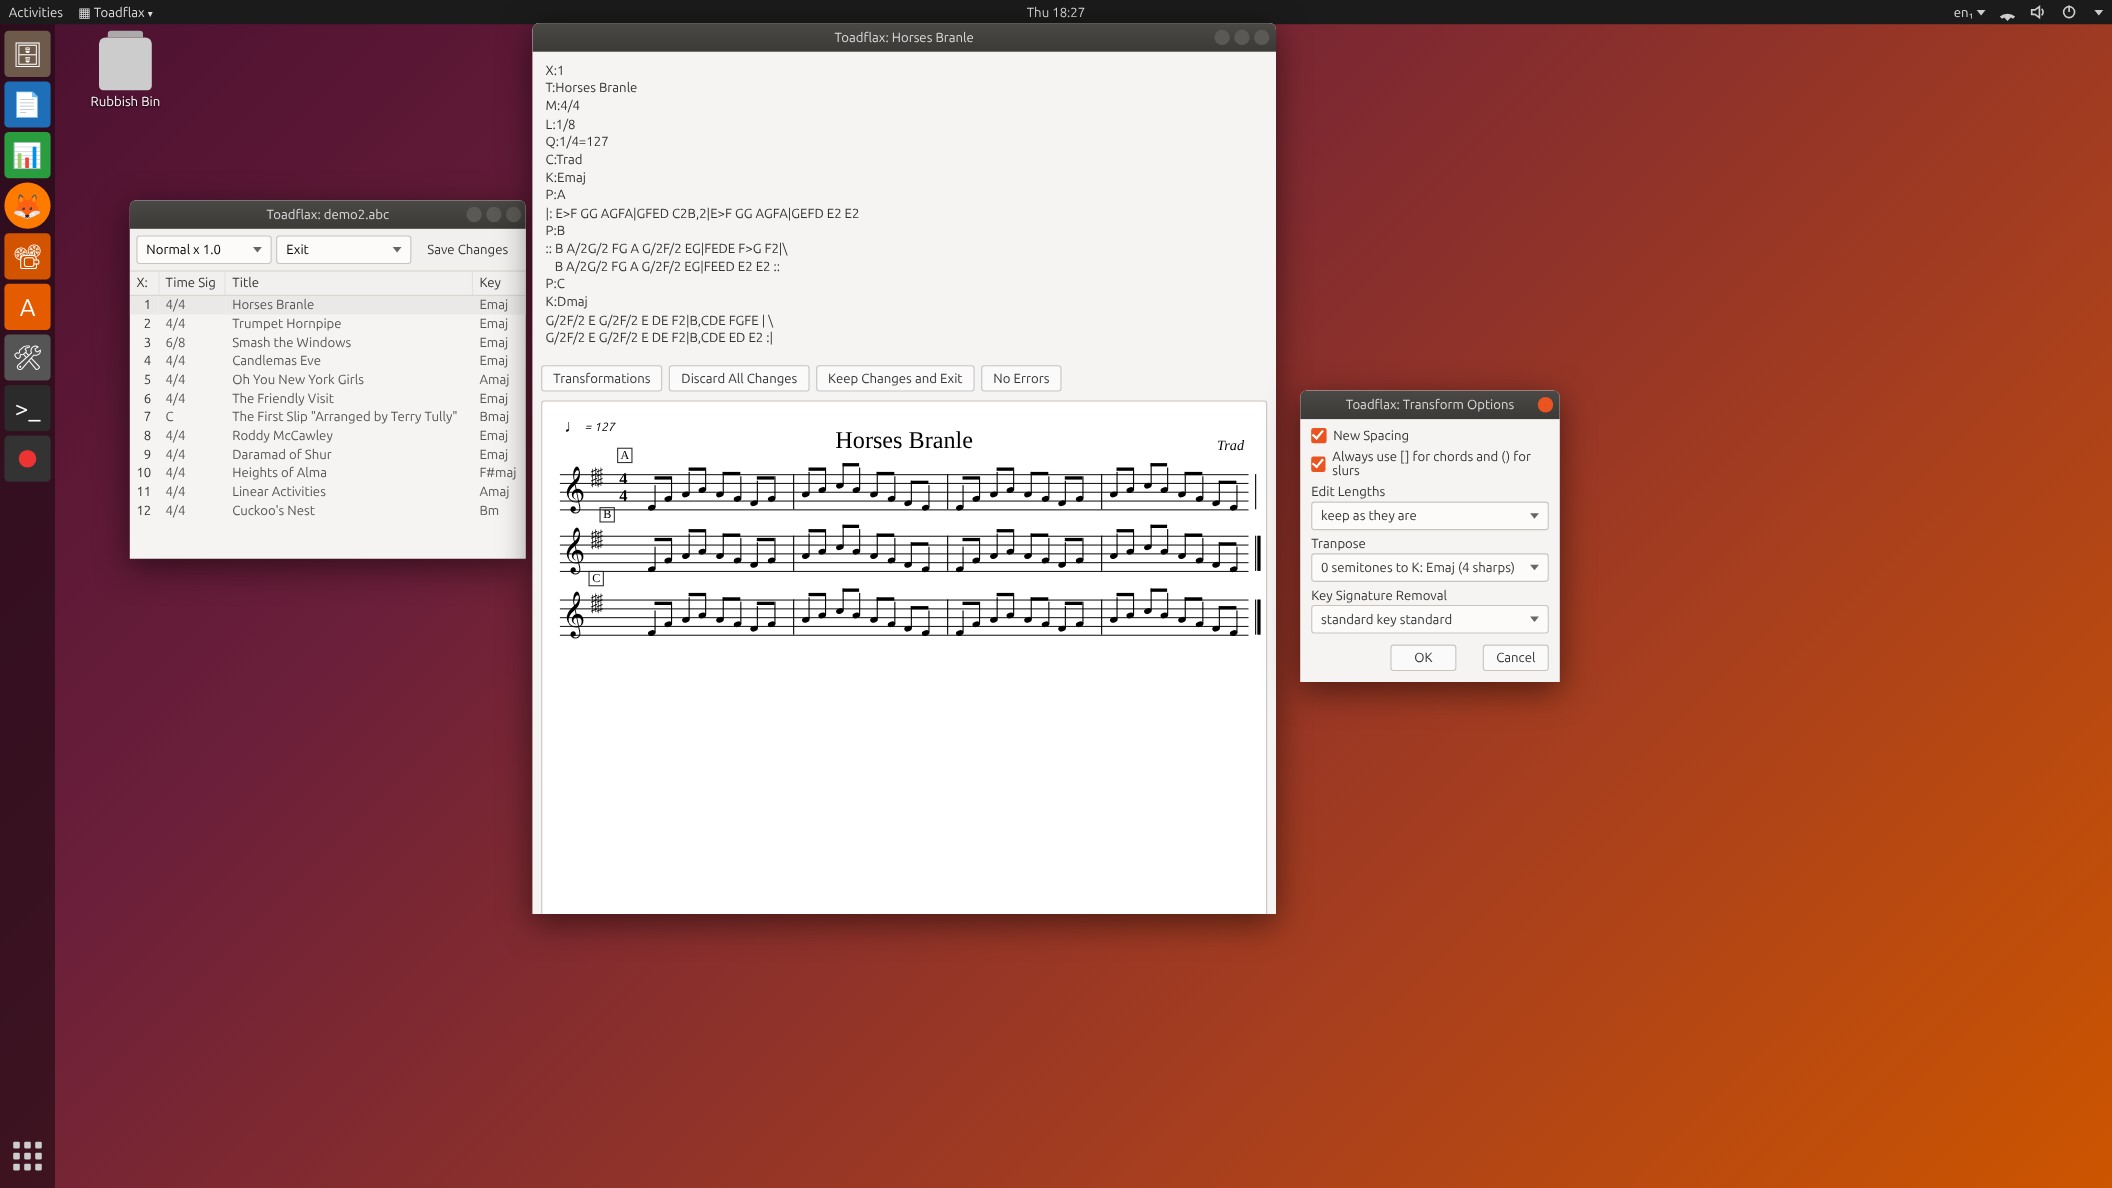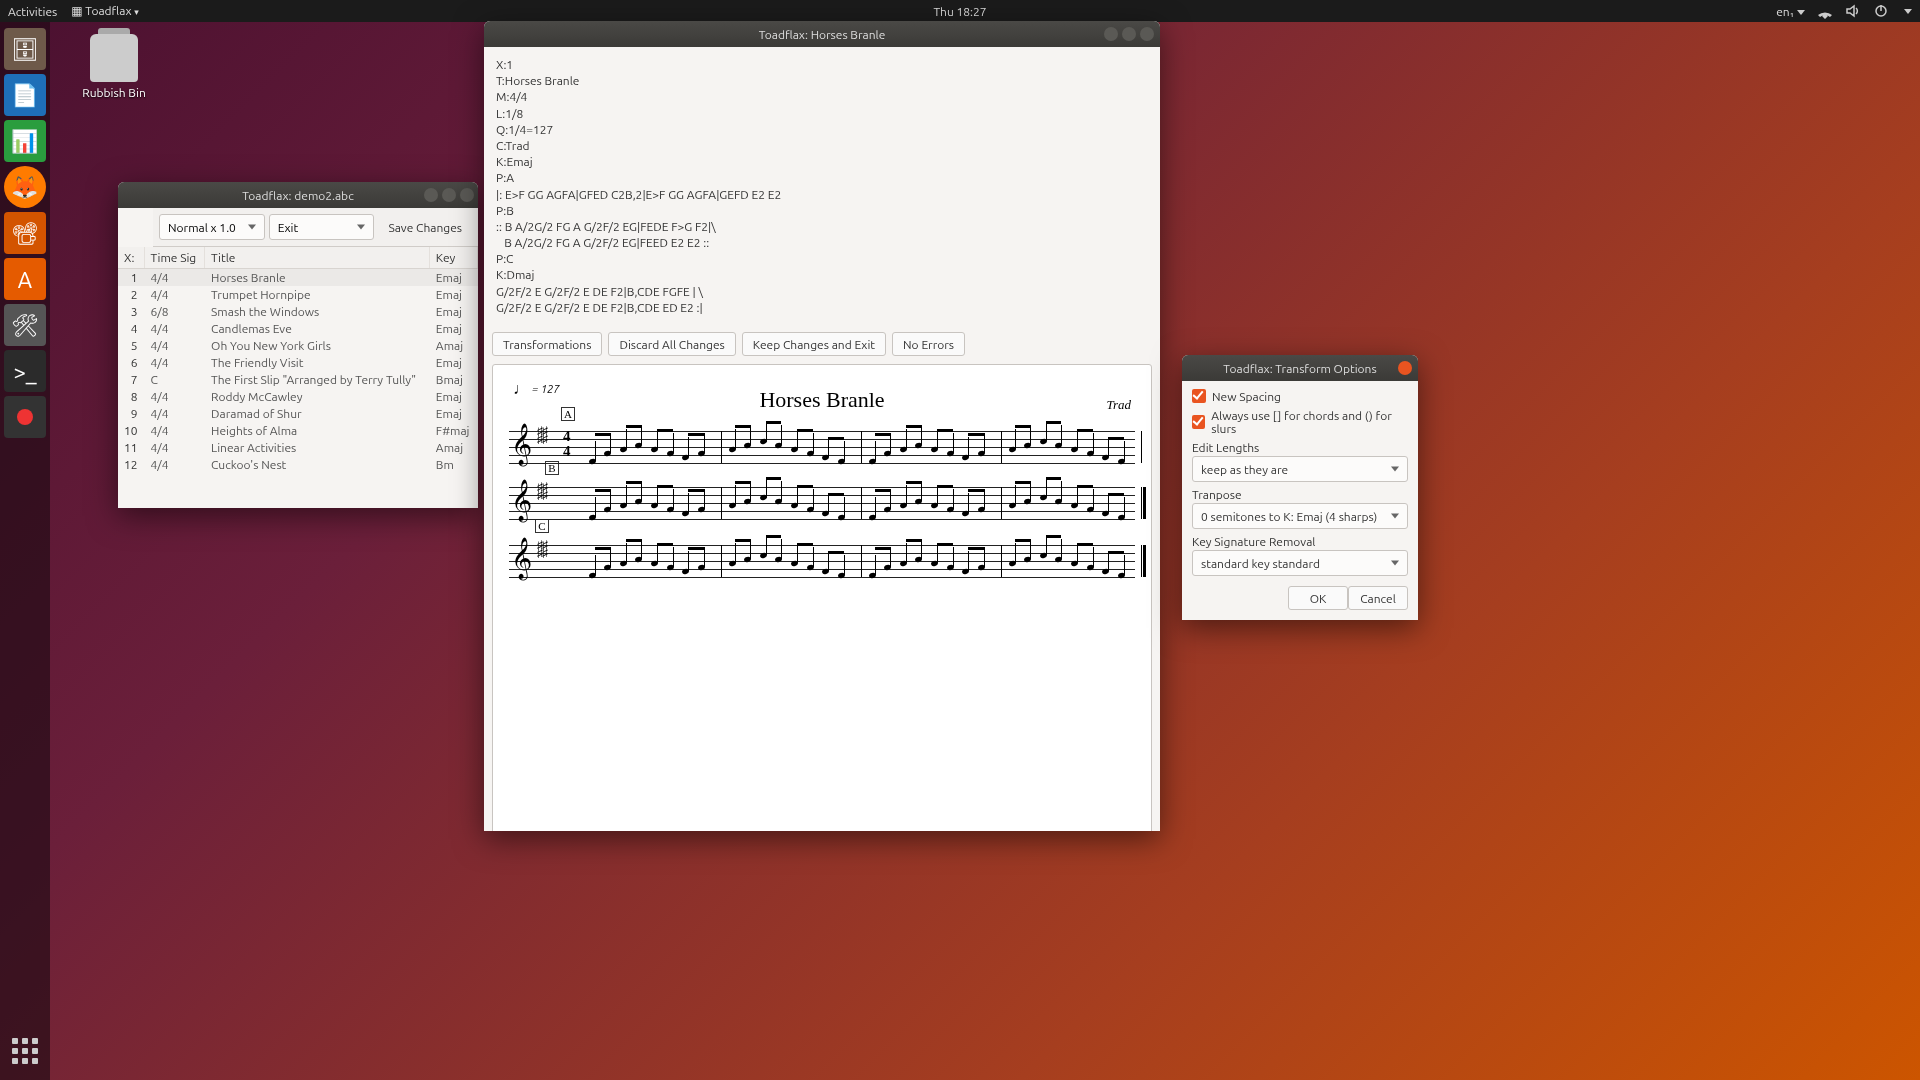--- a/index.html
+++ b/index.html
@@ -38,21 +38,21 @@
 
 .window { position: absolute; background: #f6f4f2; border-radius: 6px 6px 0 0; box-shadow: 0 8px 30px rgba(0,0,0,0.5); overflow: hidden; }
 .titlebar { height: 26px; background: linear-gradient(#4a4946,#3b3a37); color: #ddd; font-size: 12px; display: flex; align-items: center; justify-content: center; position: relative; }
 .titlebar .winbtns { position: absolute; right: 6px; display: flex; gap: 4px; }
 .titlebar .winbtns span { width: 14px; height: 14px; border-radius: 50%; background: #5a5955; cursor: pointer; }
 .titlebar .winbtns .close { background: #e95420; }
 
 
 .win-list { left: 118px; top: 182px; width: 360px; height: 326px; }
 .win-list .titlebar .winbtns { right: 4px; }
-.toolbar1 { display: flex; gap: 4px; padding: 6px; background: #f2f0ee; border-bottom: 1px solid #d0ccc8; margin-left: 35px; }
+.toolbar1 { display: flex; gap: 4px; padding: 6px; background: #f2f0ee; border-bottom: 1px solid #d0ccc8; }
 .combo { flex: 1; height: 26px; background: #fcfbfa; border: 1px solid #c8c4c0; border-radius: 3px; font-size: 12px; padding: 0 22px 0 8px; display: flex; align-items: center; position: relative; cursor: pointer; }
 .combo::after { content: ""; position: absolute; right: 8px; top: 50%; width: 0; height: 0; border-left: 4px solid transparent; border-right: 4px solid transparent; border-top: 5px solid #666; transform: translateY(-50%); }
 .linkbtn { padding: 0 10px; height: 26px; display: flex; align-items: center; font-size: 12px; color: #333; cursor: pointer; border-radius: 3px; }
 .tbl { width: 100%; border-collapse: collapse; font-size: 12px; }
 .tbl th { text-align: left; font-weight: normal; color: #333; padding: 4px 6px; background: #f2f0ee; border-bottom: 1px solid #d8d4d0; border-right: 1px solid #e4e0dc; }
 .tbl td { padding: 2px 6px; color: #555; border-right: 1px solid transparent; }
 .tbl tr.sel td { background: #ebe9e7; }
 .tbl td.idx { text-align: right; color: #333; width: 24px; }
 
 
@@ -79,21 +79,21 @@
 .barline { position: absolute; top: 0; bottom: 0; width: 1px; background: #000; }
 .barline.thick { width: 3px; }
 
 
 .win-transform { left: 1182px; top: 355px; width: 236px; }
 .win-transform .body { padding: 8px 10px 10px; font-size: 12px; color: #333; }
 .chk-row { display: flex; align-items: center; gap: 6px; margin-bottom: 6px; }
 .chk { width: 14px; height: 14px; background: #e95420; border-radius: 2px; position: relative; cursor: pointer; }
 .chk::after { content: ""; position: absolute; left: 3px; top: 0px; width: 4px; height: 8px; border: solid #fff; border-width: 0 2px 2px 0; transform: rotate(40deg); }
 .field-label { margin: 6px 0 2px; }
-.dlg-btns { display: flex; justify-content: flex-end; gap: 0; margin-top: 10px; }
+.dlg-btns { display: flex; justify-content: flex-end; gap: 24px; margin-top: 10px; }
 .dlg-btns .btn { min-width: 60px; justify-content: center; }
 
 
 .sys-icon { width: 16px; height: 16px; display: inline-block; }
 </style>
 </head>
 <body>
 
 <div class="topbar">
   <div class="left">

